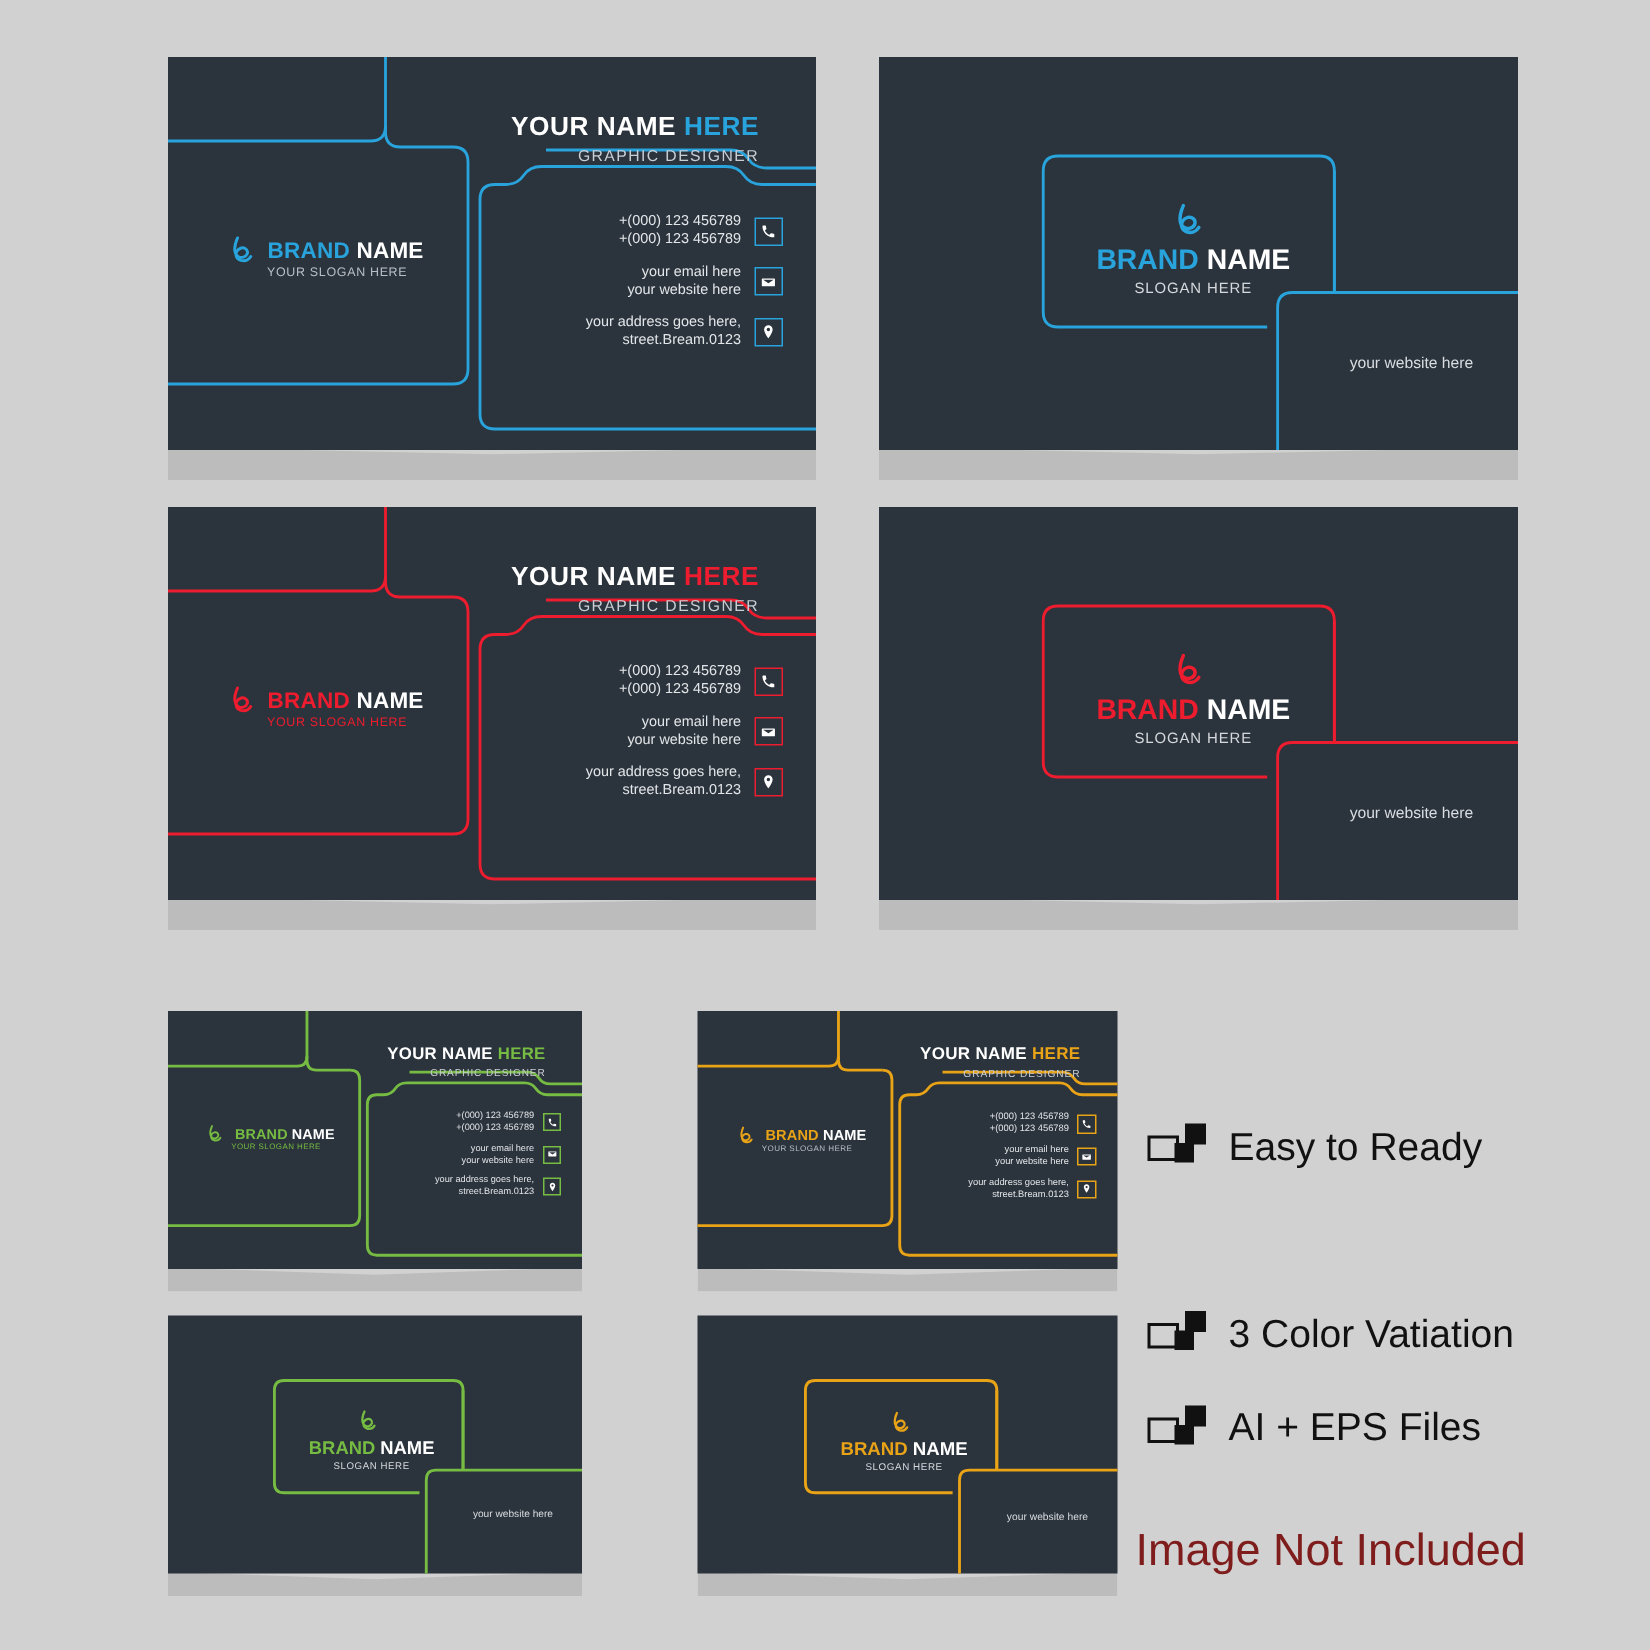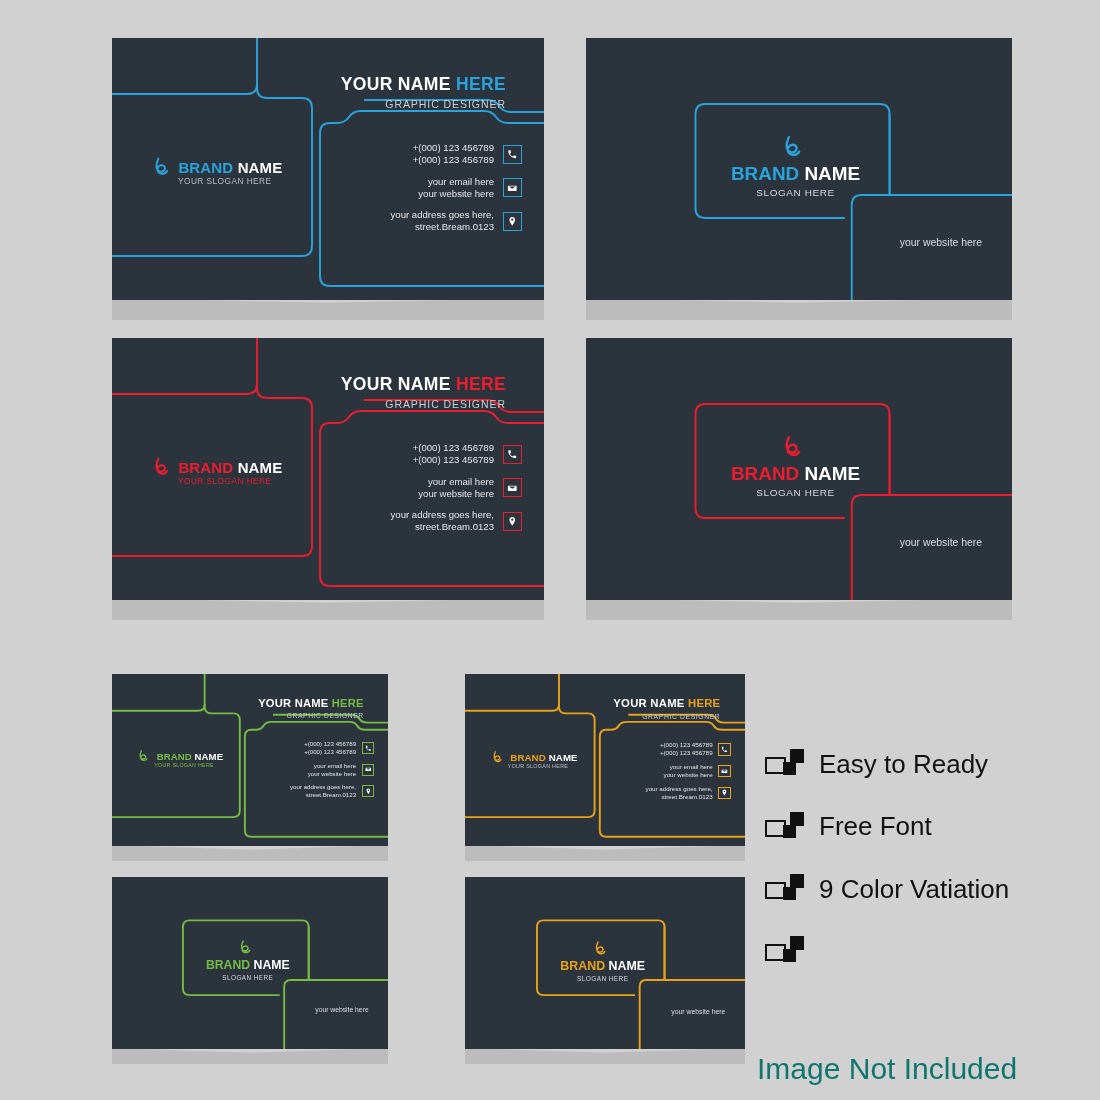--- a/index.html
+++ b/index.html
@@ -79,21 +79,21 @@
   .logo { display:block; }
 
   
   .features { position:absolute; }
   .frow { display:flex; align-items:center; position:absolute; }
   .fmark { position:relative; flex:0 0 auto; }
   .fmark .sq-outline { position:absolute; border:2.5px solid #111; background:transparent; }
   .fmark .sq-mid { position:absolute; background:#111; }
   .fmark .sq-top { position:absolute; background:#111; }
   .flabel { color:#111; white-space:nowrap; }
-  .notincl { position:absolute; color:#0f766e; white-space:nowrap;margin-top:35px; }
+  .notincl { position:absolute; color:#7f1d1d; white-space:nowrap; }
 </style>
 </head>
 <body>
 
 <div class="stage" id="stage">
     <div class="shadow" style="left: 112px; top: 298px; width: 432px; height: 22px;"></div>
     <div class="card" style="left: 112px; top: 38px; width: 432px; height: 262px;">
       <svg class="deco" width="432" height="262" viewBox="0 0 432 262" preserveAspectRatio="none">
         <path d="M145 -5 L145 50 Q145 60 155 60 L190 60" fill="none" stroke="#29a3dc" stroke-width="1.90" vector-effect="non-scaling-stroke" stroke-linecap="butt"></path>
         <path d="M-5 56 L135 56 Q145 56 145 46" fill="none" stroke="#29a3dc" stroke-width="1.90" vector-effect="non-scaling-stroke" stroke-linecap="butt"></path>
@@ -374,38 +374,31 @@
     </div>
     <div class="features" style="left: 765px; top: 686px; width: 320px; height: 380px;">
       <div class="frow" style="left: 0px; top: 62.5px;">
         <span class="fmark" style="width: 42px; height: 30px;">
           <span class="sq-outline" style="left: 0px; top: 8px; width: 21px; height: 17px;"></span>
           <span class="sq-mid" style="left: 18px; top: 13px; width: 13px; height: 13px;"></span>
           <span class="sq-top" style="left: 25px; top: 0px; width: 14px; height: 14px;"></span>
         </span>
         <span class="flabel" style="font-size: 26px; margin-left: 12px;">Easy to Ready</span>
       </div>
-      <div class="frow" style="left: 0px; top: 125px;">
-        <span class="fmark" style="width: 42px; height: 30px;">
-          <span class="sq-outline" style="left: 0px; top: 8px; width: 21px; height: 17px;"></span>
-          <span class="sq-mid" style="left: 18px; top: 13px; width: 13px; height: 13px;"></span>
-          <span class="sq-top" style="left: 25px; top: 0px; width: 14px; height: 14px;"></span>
-        </span>
-        <span class="flabel" style="font-size: 26px; margin-left: 12px;">Free Font</span>
-      </div>
       <div class="frow" style="left: 0px; top: 187.5px;">
         <span class="fmark" style="width: 42px; height: 30px;">
           <span class="sq-outline" style="left: 0px; top: 8px; width: 21px; height: 17px;"></span>
           <span class="sq-mid" style="left: 18px; top: 13px; width: 13px; height: 13px;"></span>
           <span class="sq-top" style="left: 25px; top: 0px; width: 14px; height: 14px;"></span>
         </span>
-        <span class="flabel" style="font-size: 26px; margin-left: 12px;">9 Color Vatiation</span>
+        <span class="flabel" style="font-size: 26px; margin-left: 12px;">3 Color Vatiation</span>
       </div>
       <div class="frow" style="left: 0px; top: 250px;">
         <span class="fmark" style="width: 42px; height: 30px;">
           <span class="sq-outline" style="left: 0px; top: 8px; width: 21px; height: 17px;"></span>
           <span class="sq-mid" style="left: 18px; top: 13px; width: 13px; height: 13px;"></span>
           <span class="sq-top" style="left: 25px; top: 0px; width: 14px; height: 14px;"></span>
         </span>
+        <span class="flabel" style="font-size: 26px; margin-left: 12px;">AI + EPS Files</span>
       </div>
       <div class="notincl" style="left: -8px; top: 330.5px; font-size: 30px;">Image Not Included</div>
     </div>
   </div>
 
 </body></html>

